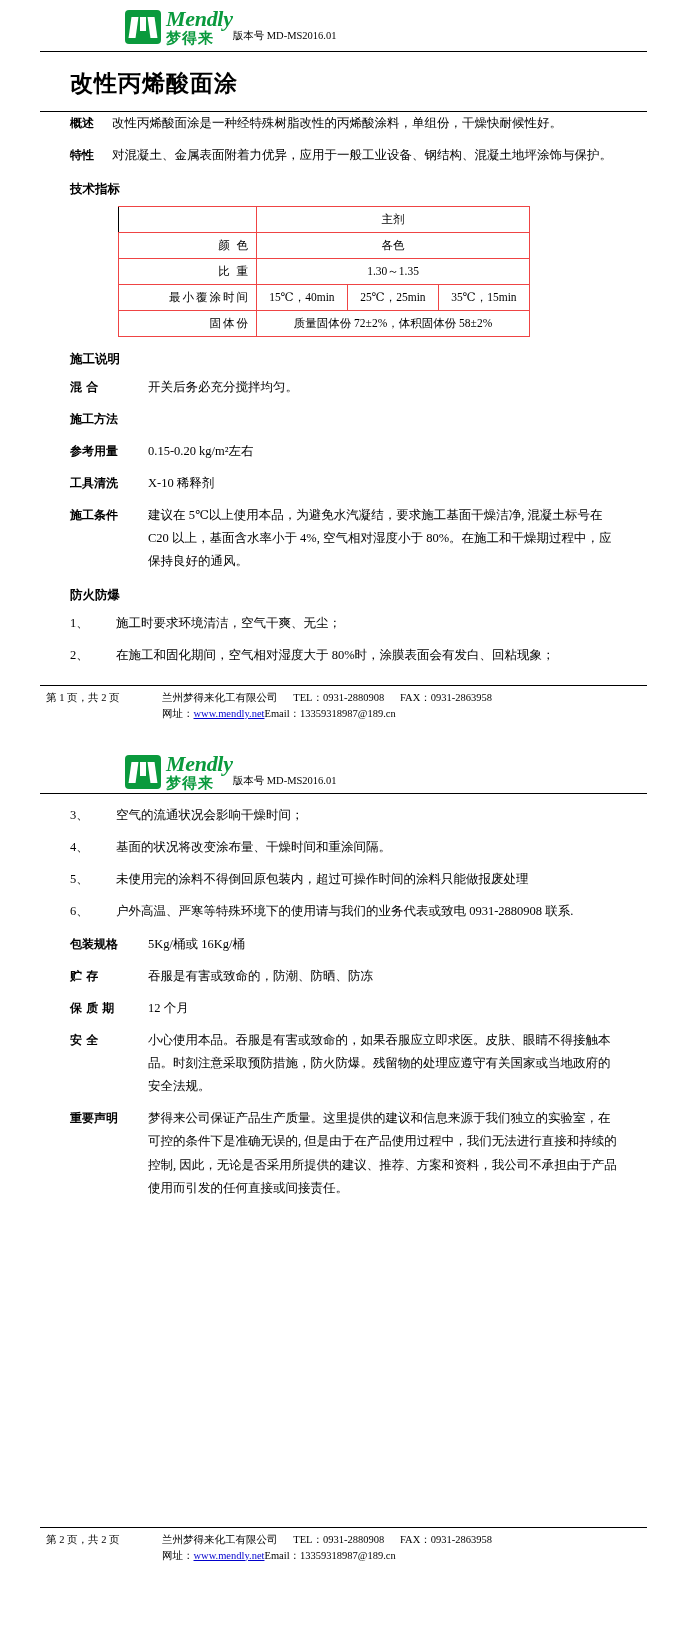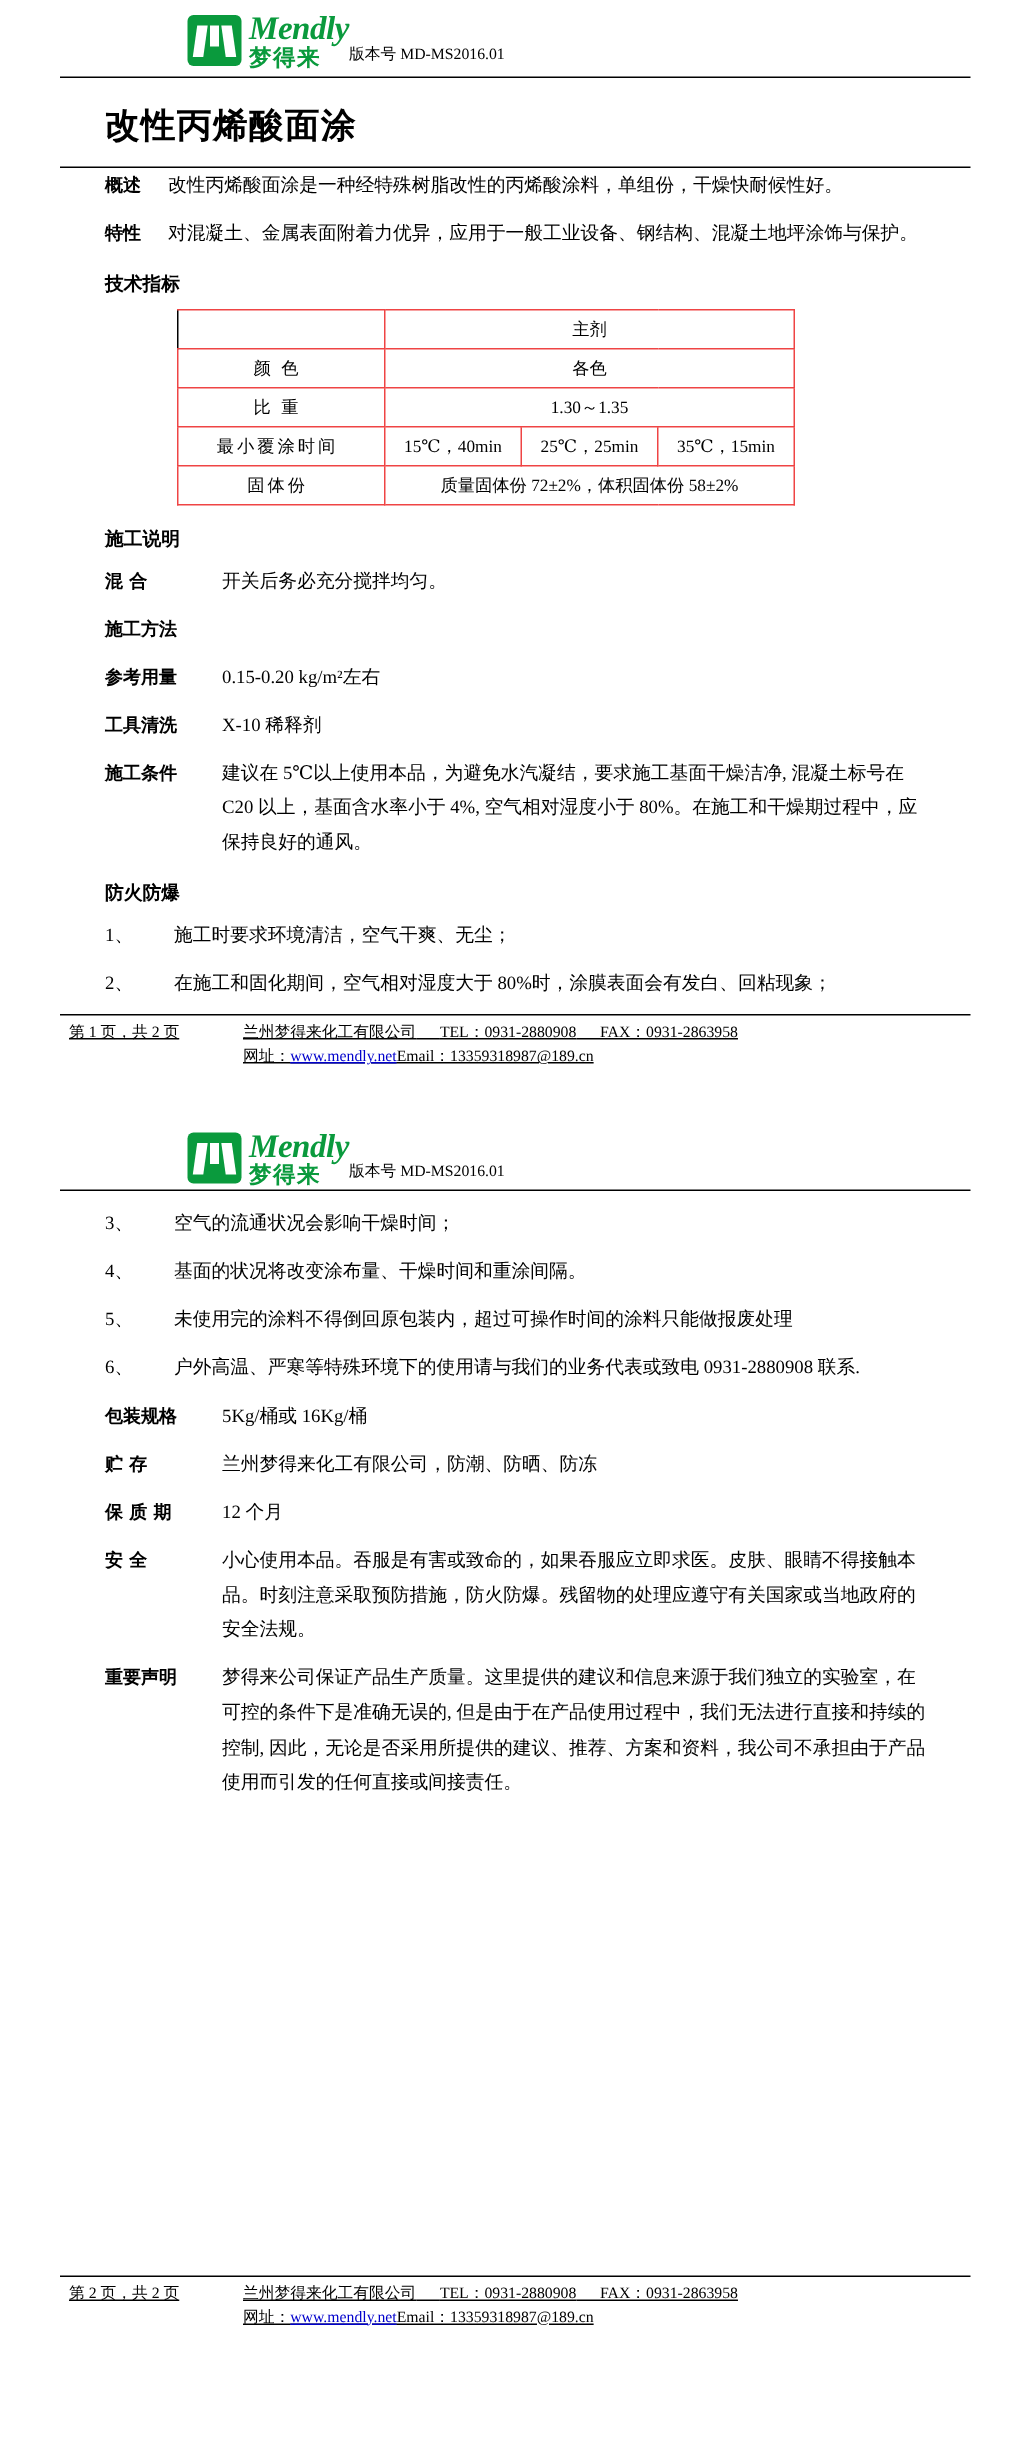--- a/index.html
+++ b/index.html
@@ -151,21 +151,21 @@
     font-size: 11.5px;
   }
   table.spec td {
     border: 1px solid #ef4444;
     height: 26px;
     padding: 2px 6px;
     text-align: center;
     vertical-align: middle;
   }
   table.spec td.label-cell {
-    text-align: center;
+    text-align: right;
     width: 138px;
     padding-left: 1px;
     letter-spacing: 2px;
   }
   table.spec td.blank-top {
     border-left: 1px solid #000;
   }
 
   
   .num-row {
@@ -179,22 +179,21 @@
     font-size: 12.5px;
   }
   .num-body {
     flex: 1;
     font-size: 12.5px;
     line-height: 1.85;
   }
 
   
   .footer {
-    margin-top: 8px;
-    text-decoration: underline;
+    margin-top: 18px;
   }
   .footer-inner {
     display: flex;
     font-size: 10.5px;
     padding-top: 4px;
     line-height: 1.5;
   }
   .footer-page {
     flex: 0 0 auto;
     width: 122px;
@@ -369,21 +368,21 @@
       <div class="num-idx">6、</div>
       <div class="num-body">户外高温、严寒等特殊环境下的使用请与我们的业务代表或致电 0931-2880908 联系.</div>
     </div>
 
     <div class="row">
       <div class="row-label lbl-w3">包装规格</div>
       <div class="row-text">5Kg/桶或 16Kg/桶</div>
     </div>
     <div class="row">
       <div class="row-label lbl-w3">贮    存</div>
-      <div class="row-text">兰州梦得来化工有限公司，防潮、防晒、防冻</div>
+      <div class="row-text">吞服是有害或致命的，防潮、防晒、防冻</div>
     </div>
     <div class="row">
       <div class="row-label lbl-w3">保 质 期</div>
       <div class="row-text">12 个月</div>
     </div>
     <div class="row">
       <div class="row-label lbl-w3">安    全</div>
       <div class="row-text">小心使用本品。吞服是有害或致命的，如果吞服应立即求医。皮肤、眼睛不得接触本品。时刻注意采取预防措施，防火防爆。残留物的处理应遵守有关国家或当地政府的安全法规。</div>
     </div>
     <div class="row">

